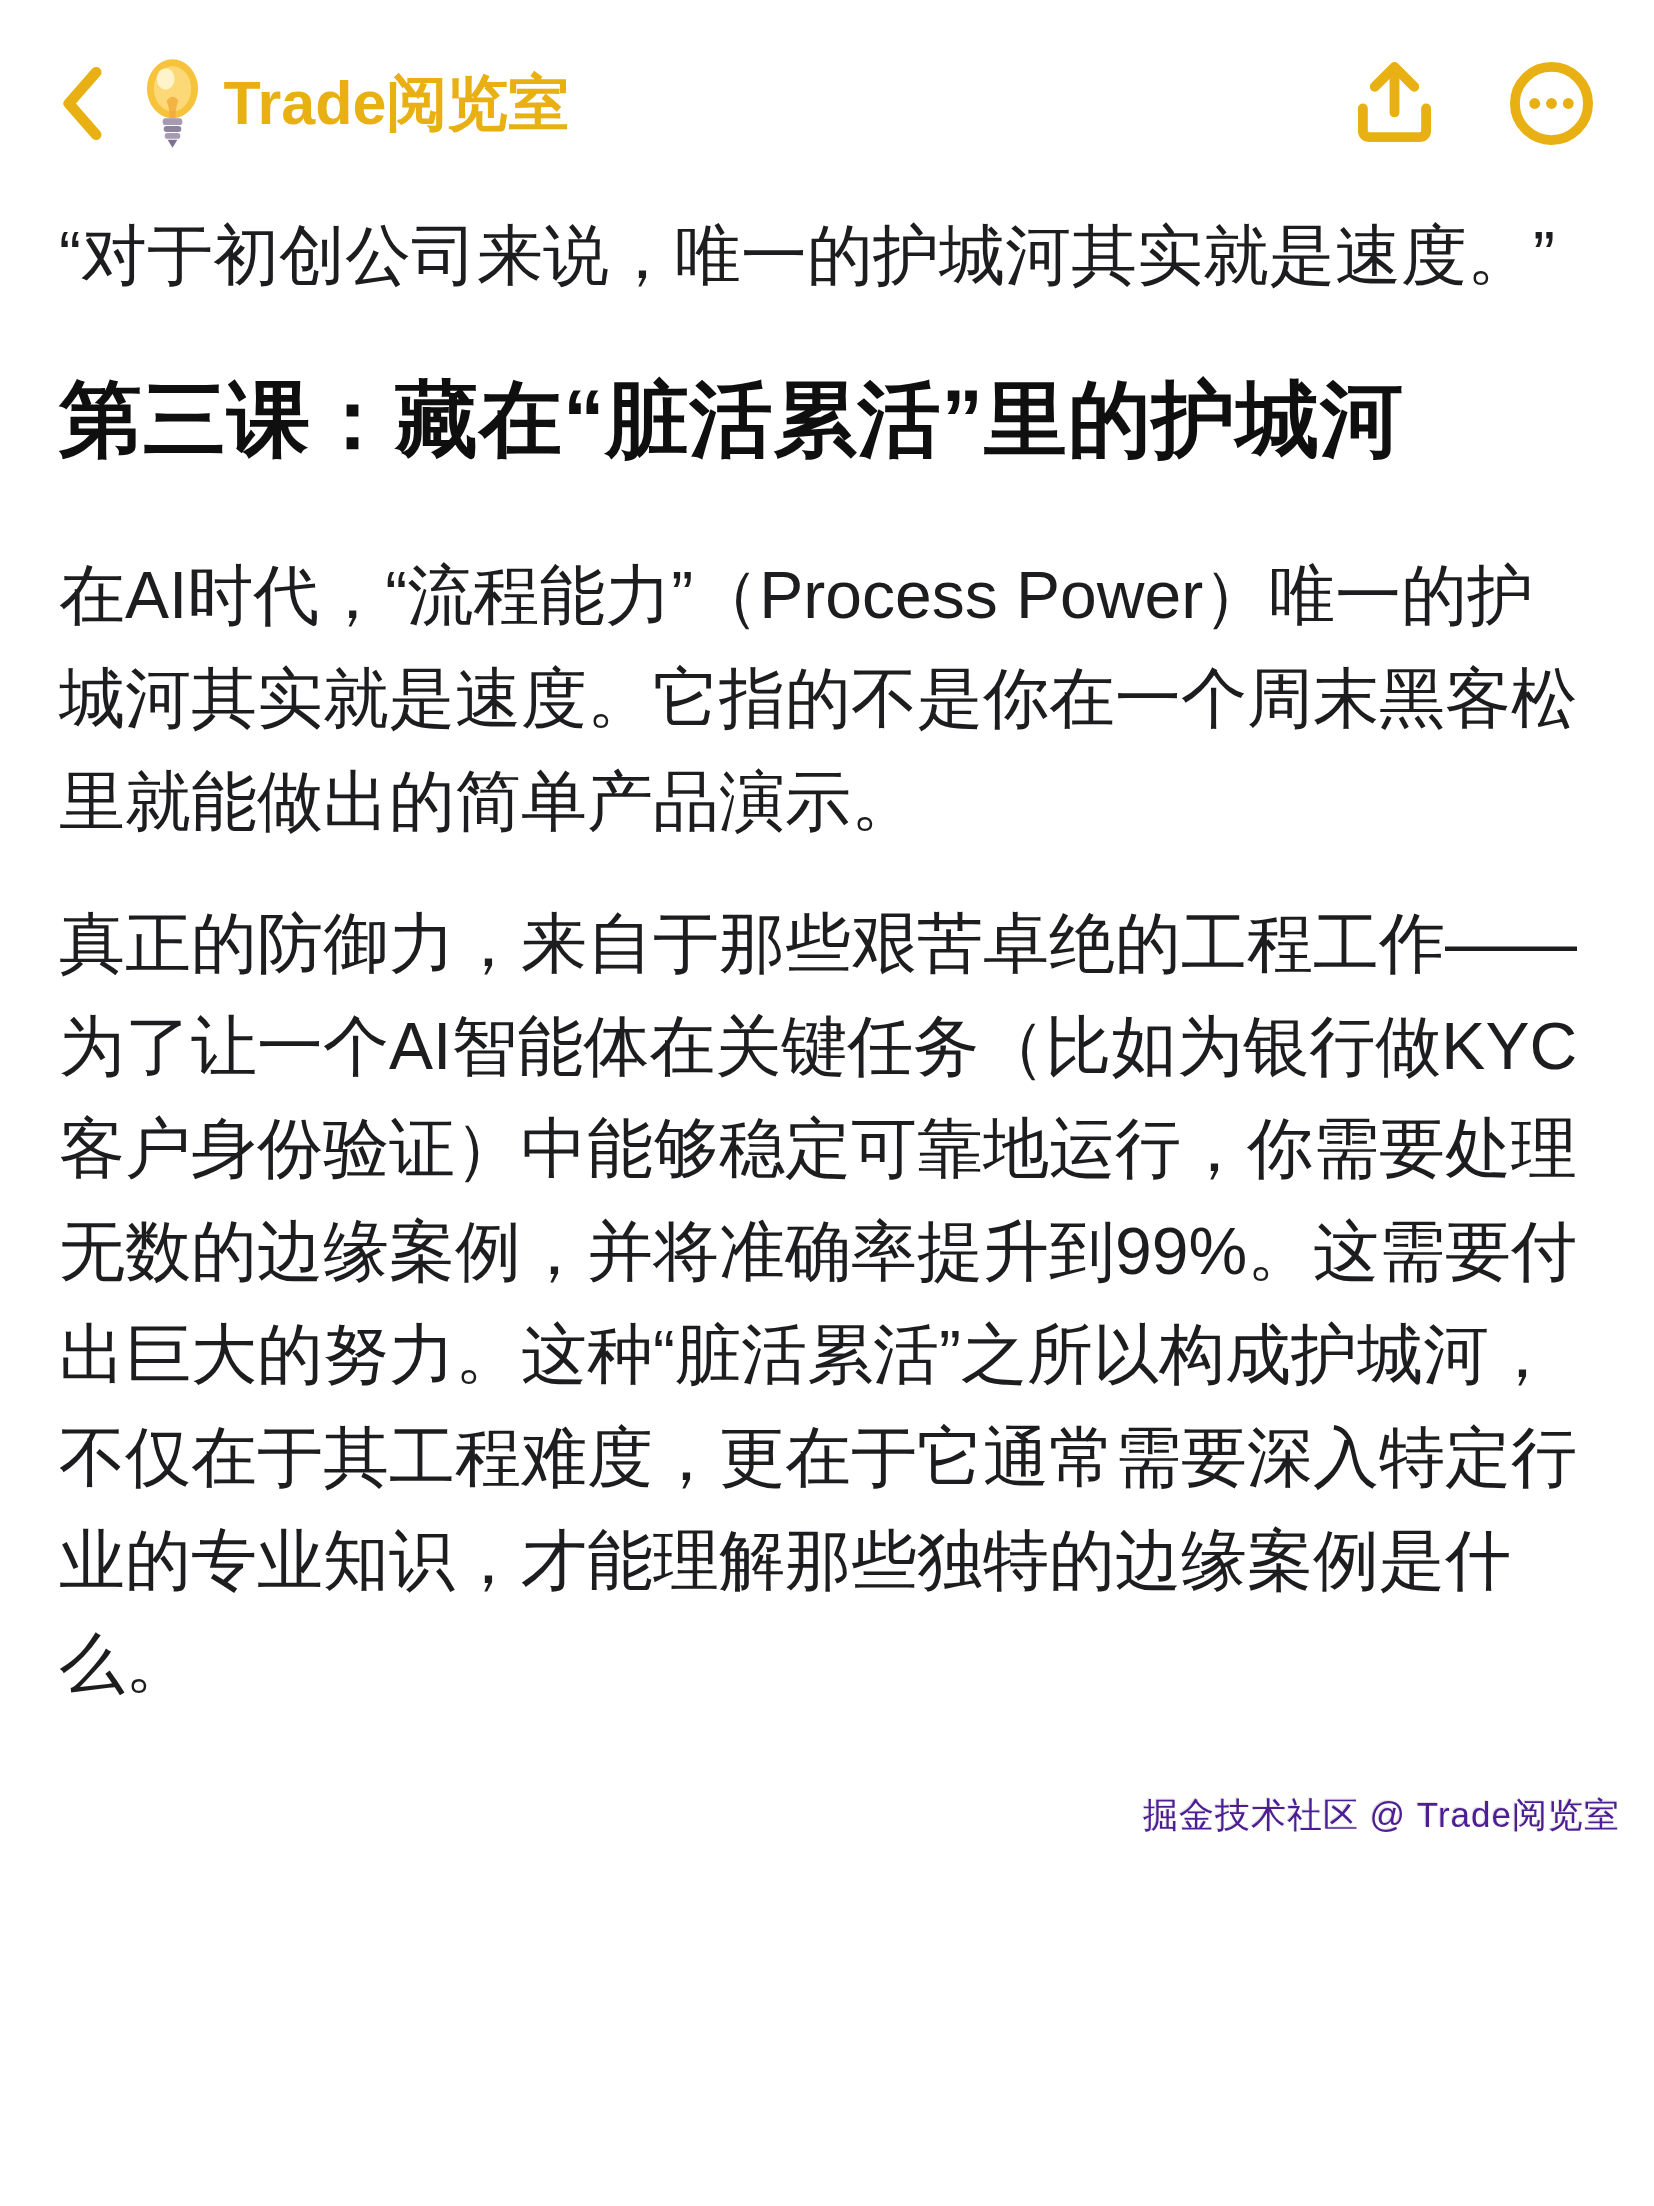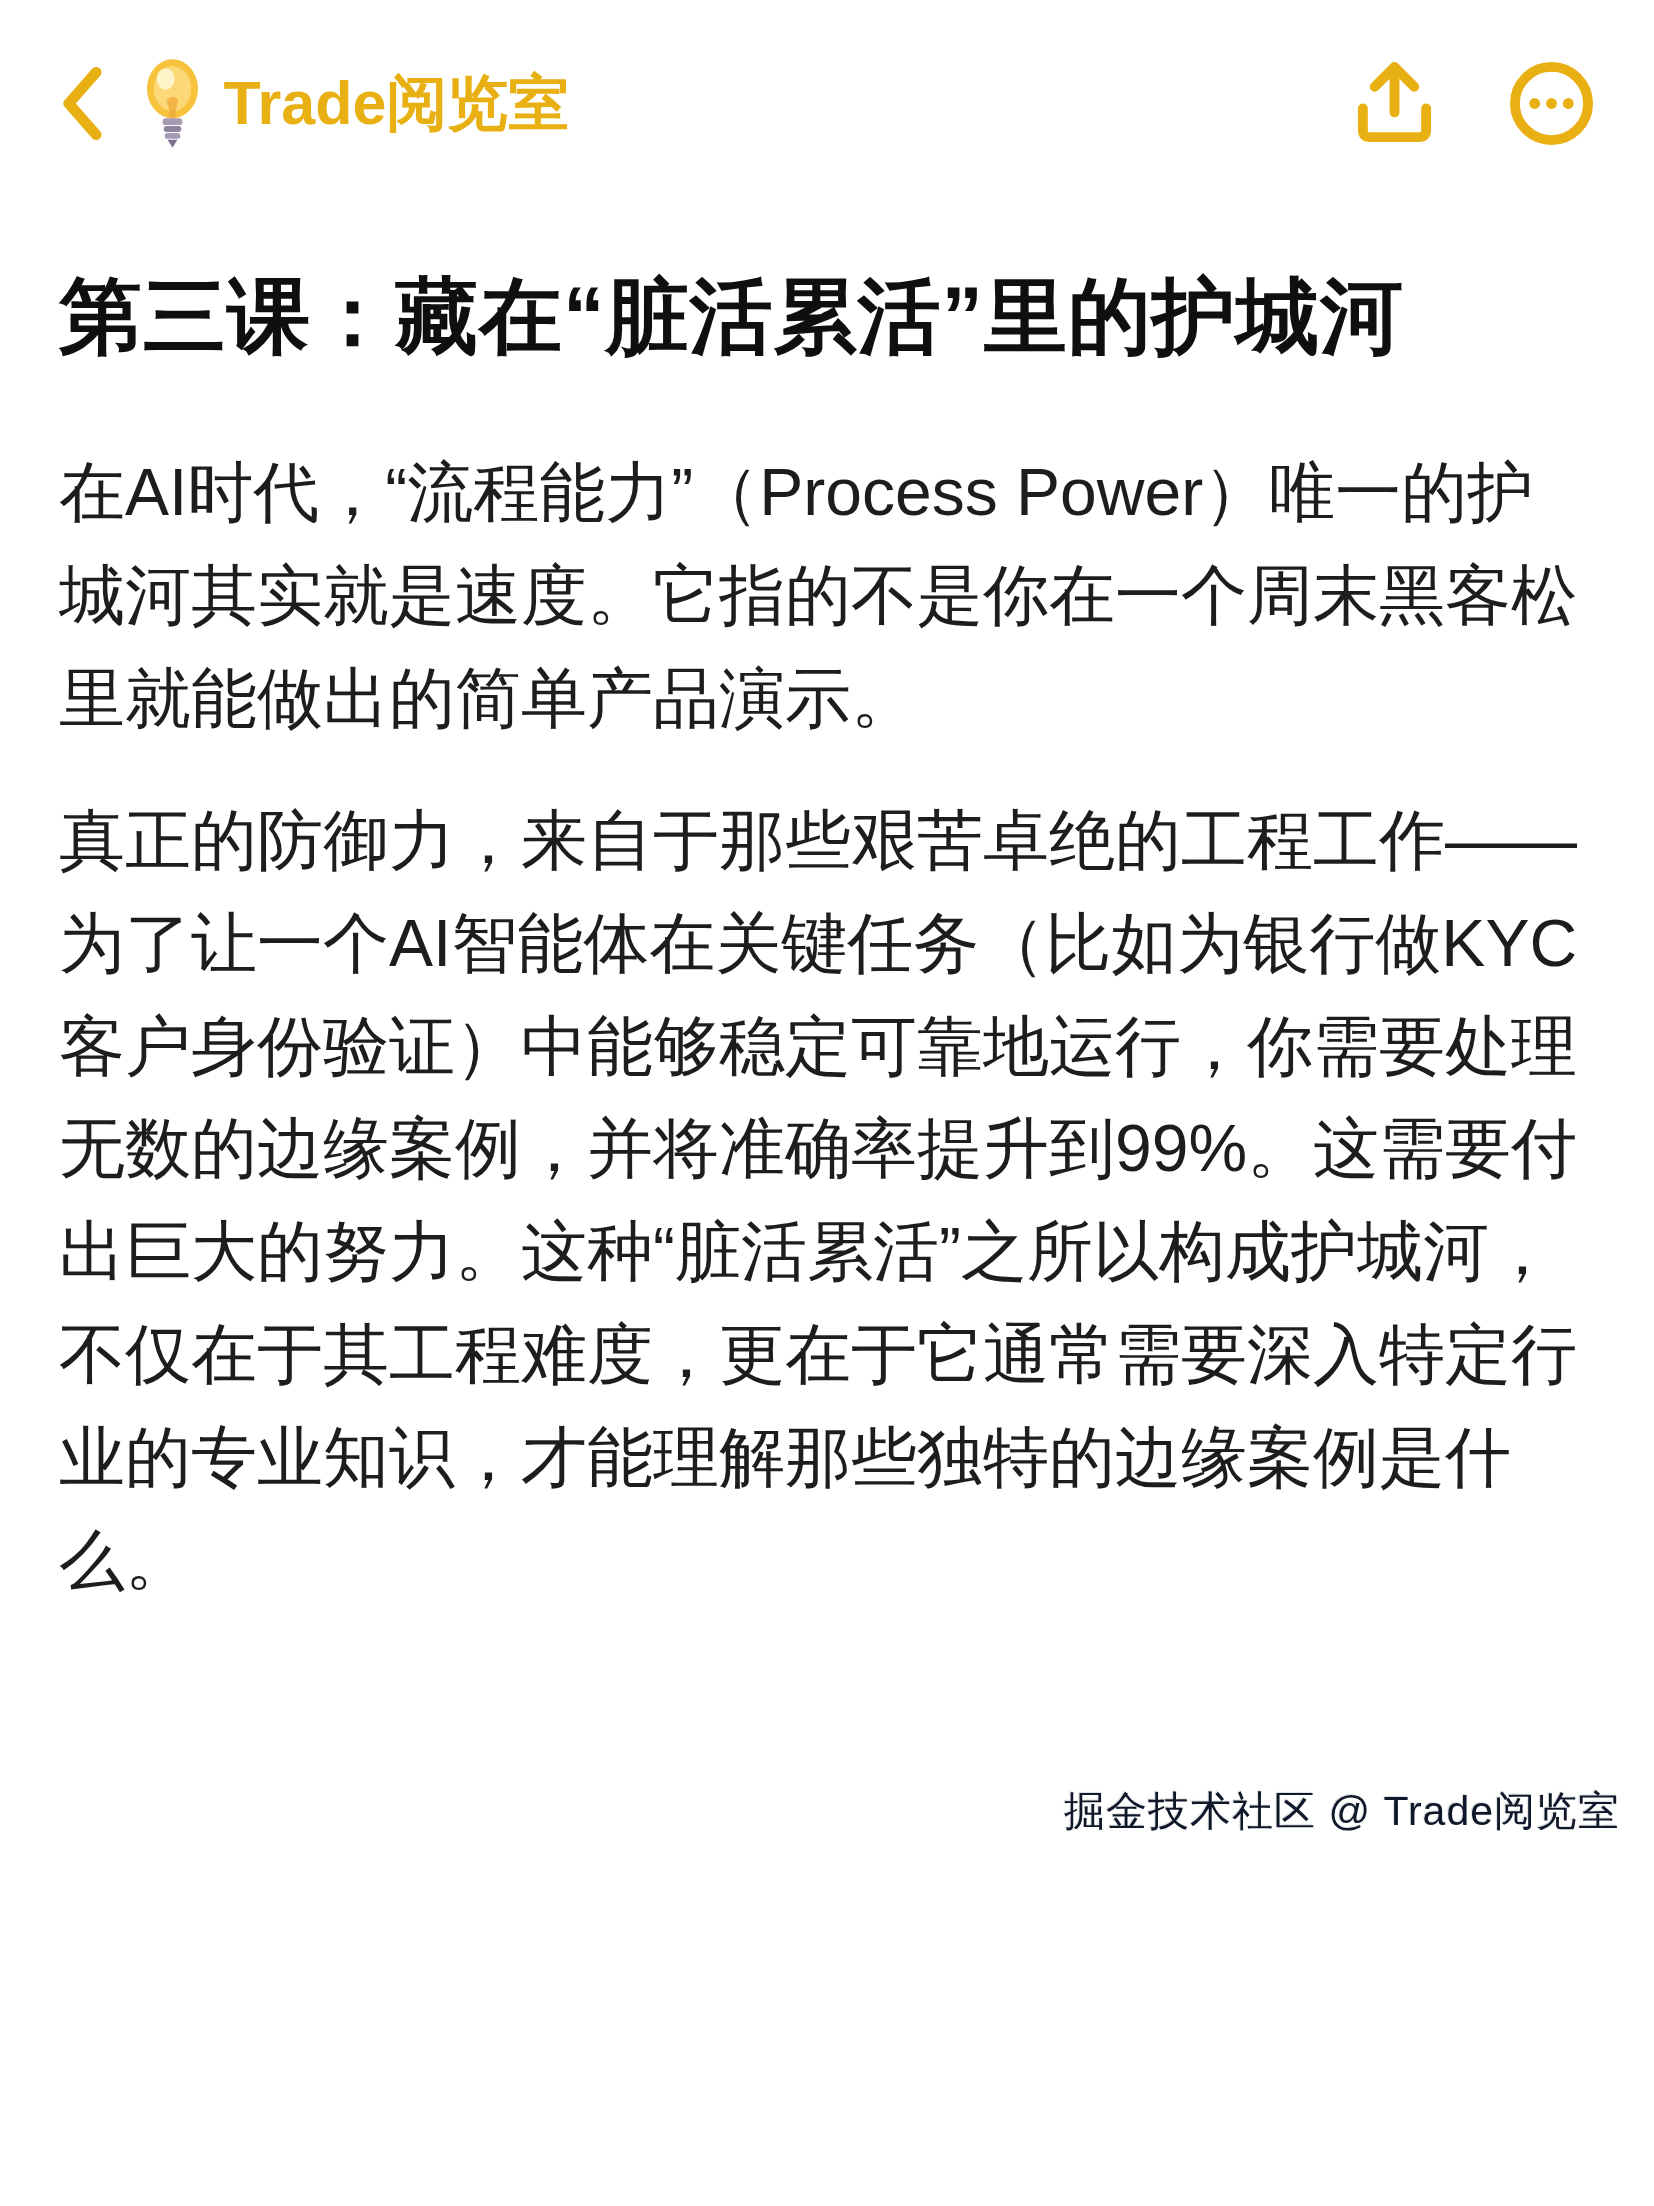--- a/index.html
+++ b/index.html
@@ -37,21 +37,21 @@
   .quote-para{margin:0 0 13.8px -9.9px;}
   .section-heading{
     margin:61px 0 72px 0;
     font-size:83px;line-height:1.25;font-weight:bold;color:#0f0f0f;
     letter-spacing:1px;
   }
 
   
   .watermark{
     position:absolute;right:35px;bottom:41px;
-    font-size:41px;color:#0f172a;letter-spacing:1px;
+    font-size:35px;color:#4c1d95;letter-spacing:1px;
     text-shadow:2px 2px 1px rgba(255,255,255,0.95), -1px -1px 1px rgba(120,120,120,0.25);
     white-space:nowrap;
   }
 </style>
 </head>
 <body>
 
 <div class="page">
 
   <div class="header">
@@ -93,20 +93,21 @@
         <circle cx="26" cy="43" r="5.5" fill="#E9B014"></circle>
         <circle cx="43" cy="43" r="5.5" fill="#E9B014"></circle>
         <circle cx="60" cy="43" r="5.5" fill="#E9B014"></circle>
       </svg>
     </button>
   </div>
 
   <div class="content">
 
 
+    <p class="quote-para">“对于初创公司来说，唯一的护城河其实就是速度。”</p>
 
     <h2 class="section-heading">第三课：藏在“脏活累活”里的护城河</h2>
 
     <p>在AI时代，“流程能力”（Process Power）唯一的护城河其实就是速度。它指的不是你在一个周末黑客松里就能做出的简单产品演示。</p>
 
     <p>真正的防御力，来自于那些艰苦卓绝的工程工作——为了让一个AI智能体在关键任务（比如为银行做KYC客户身份验证）中能够稳定可靠地运行，你需要处理无数的边缘案例，并将准确率提升到99%。这需要付出巨大的努力。这种“脏活累活”之所以构成护城河，不仅在于其工程难度，更在于它通常需要深入特定行业的专业知识，才能理解那些独特的边缘案例是什么。</p>
 
   </div>
 
   <div class="watermark">掘金技术社区 @ Trade阅览室</div>

